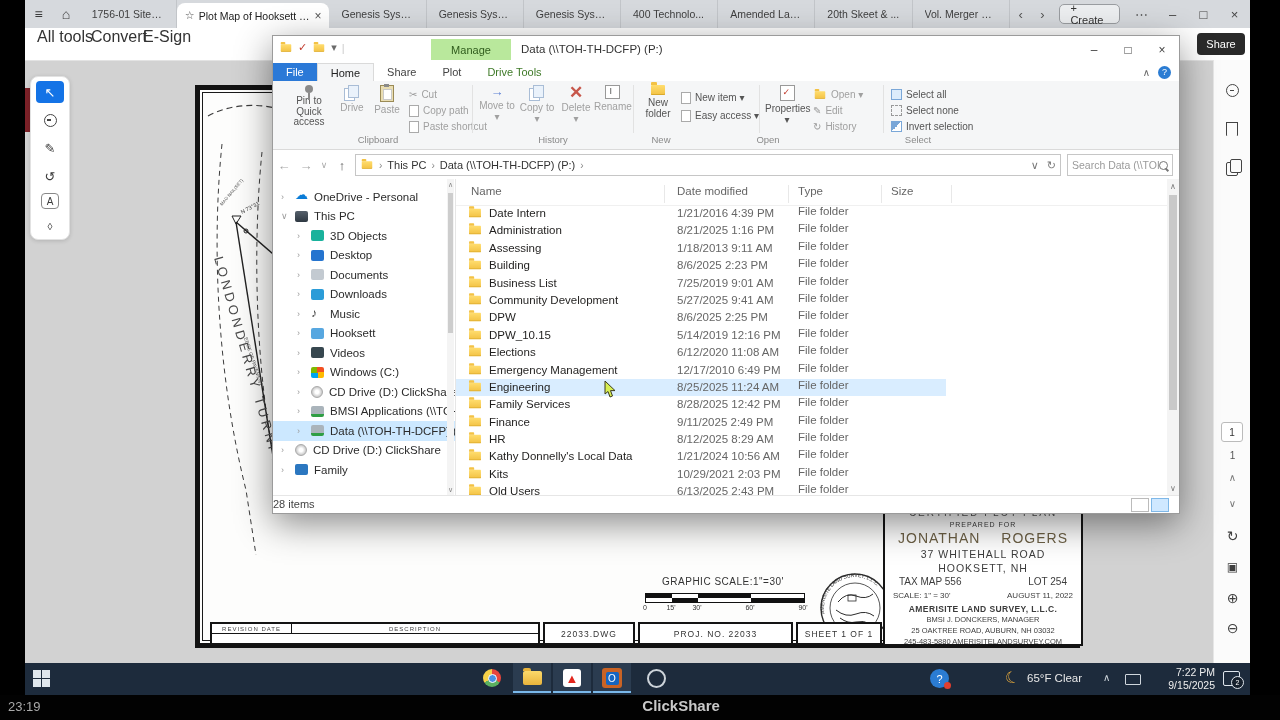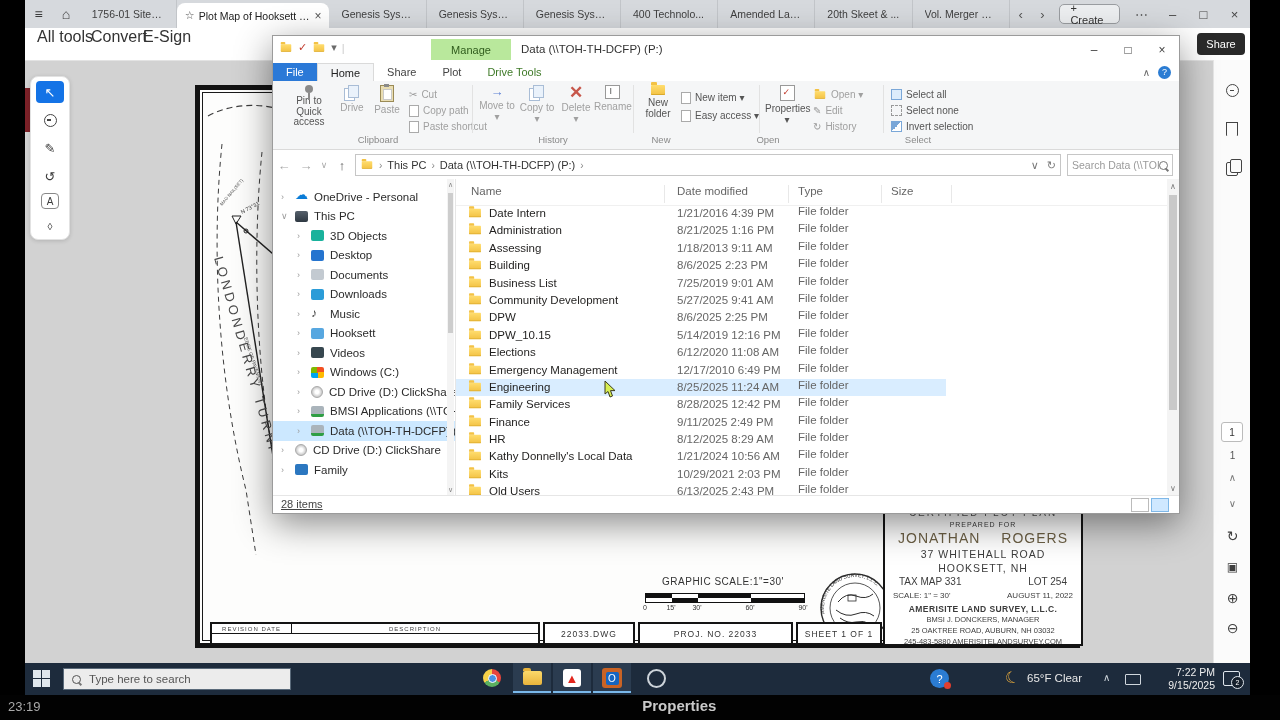--- a/index.html
+++ b/index.html
@@ -169,21 +169,21 @@
   .frow{height:17.4px;position:relative;font-size:11.5px;color:#201f1e;}
   .frow .fold{position:absolute;left:12px;top:3px;transform:scale(.85);}
   .frow .nm{position:absolute;left:33px;top:2px;white-space:nowrap;}
   .frow .dt{position:absolute;left:221px;top:2px;color:#666;}
   .frow .ty{position:absolute;left:342px;top:0;color:#666;}
   .frow.hl{background:#d9edff;width:490px;}
   .listscroll{position:absolute;right:0;top:0;width:12px;height:317px;background:#f4f4f4;}
   .listscroll .thumb{position:absolute;left:2px;top:16px;width:8px;height:215px;background:#c9c9c9;}
   .listscroll .ar{position:absolute;left:0;width:12px;text-align:center;font-size:8px;color:#777;}
   .x-status{position:absolute;left:0;bottom:0;right:0;height:17px;border-top:1px solid #e6e6e6;background:#fff;font-size:11px;color:#444;}
-  .x-status .cnt{position:absolute;left:8px;top:2px;text-decoration:underline;}
+  .x-status .cnt{position:absolute;left:0;top:2px;}
   .vico{position:absolute;top:2px;width:16px;height:12px;border:1px solid #bbb;background:#fff;}
   .vico.v2{background:#cfe8ff;border-color:#7fb8e8;}
   
   .taskbar{left:25px;top:663px;width:1225px;height:32px;background:#1d2b3c;z-index:50;}
   .startbtn{position:absolute;left:8px;top:7px;width:18px;height:18px;display:grid;grid-template-columns:8px 8px;grid-template-rows:8px 8px;gap:1px;}
   .startbtn i{background:#dfe6ec;}
   .tsearch{position:absolute;left:38px;top:5px;width:228px;height:22px;background:#ececec;border:1px solid #5a6a7a;
     display:flex;align-items:center;gap:8px;font-size:11.5px;color:#555;padding:0 8px;box-sizing:border-box;}
   .ticon{position:absolute;top:0px;width:38px;height:30px;display:flex;align-items:center;justify-content:center;}
   .ticon.on{background:#2b3c50;box-shadow:inset 0 -2px #79b8ea;}
@@ -332,21 +332,21 @@
     <div class="fbox" style="left:438px;width:155px">PROJ. NO.  22033</div>
     <div class="fbox" style="left:596px;width:86px">SHEET 1 OF 1</div>
 
     <div class="tb">
       <div class="t-cert">CERTIFIED PLOT PLAN</div>
       <div class="t-prep">PREPARED FOR</div>
       <div class="t-name">JONATHAN ROGERS</div>
       <div class="t-a1">37 WHITEHALL ROAD</div>
       <div class="t-a2">HOOKSETT, NH</div>
       <div class="t-row">
-          <span>TAX MAP 331</span>
+          <span>TAX MAP 556</span>
           <span>LOT 254</span>
         </div>
       <div class="t-row2">
           <span>SCALE: 1" = 30'</span>
           <span>AUGUST 11, 2022</span>
         </div>
       <div class="t-firm">AMERISITE LAND SURVEY, L.L.C.</div>
       <div class="t-mgr">BMSI J. DONCKERS, MANAGER</div>
       <div class="t-ad">25 OAKTREE ROAD, AUBURN, NH 03032</div>
       <div class="t-ph">245-483-5880  AMERISITELANDSURVEY.COM</div>
@@ -718,24 +718,20 @@
     </div>
   </div>
 
   <div class="abs taskbar">
     <div class="startbtn">
         <i></i>
         <i></i>
         <i></i>
         <i></i>
       </div>
-    <div class="tsearch">
-      <span class="mag" style="border-color:#555"></span>
-      <span>Type here to search</span>
-    </div>
     <div class="ticon" style="left:448px">
         <span class="chrome"></span>
       </div>
     <div class="ticon on" style="left:488px">
         <span class="tfold"></span>
       </div>
     <div class="ticon on" style="left:528px">
         <span class="acro">▲</span>
       </div>
     <div class="ticon on" style="left:568px">
@@ -761,14 +757,14 @@
   </div>
 
   <svg class="abs cursor" width="14" height="18" viewBox="0 0 14 18">
     <polygon points="1,0 1,13 4,10.5 6,16 8.5,15 6.5,9.6 11,9.6" fill="#d8ef53" stroke="#3a3a1e" stroke-width="1"></polygon>
   </svg>
 
   <div class="abs bar-left"></div>
   <div class="abs bar-right"></div>
   <div class="abs bar-bottom"></div>
   <div class="abs ovl-clock">23:19</div>
-  <div class="abs ovl-brand">Properties</div>
+  <div class="abs ovl-brand">ClickShare</div>
 </div>
 
 </body></html>

